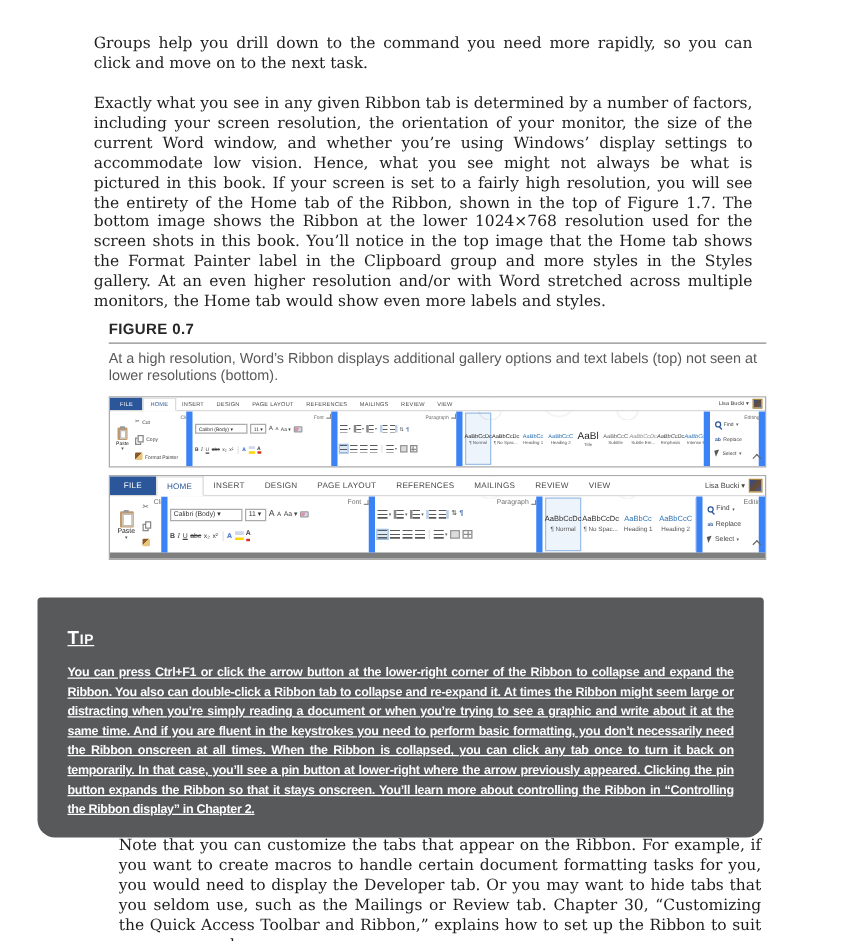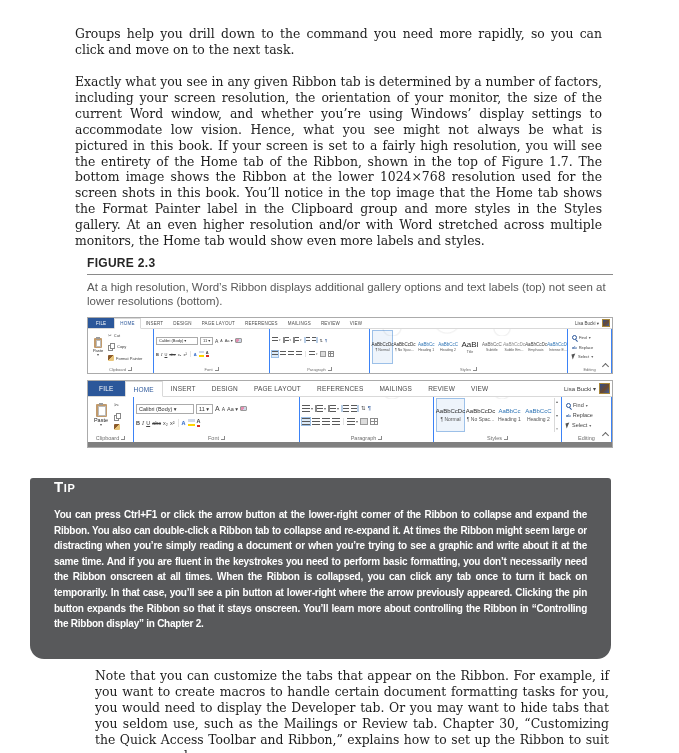--- a/index.html
+++ b/index.html
@@ -15,22 +15,22 @@
 
   
   #figure-label { position:absolute; left:87px; top:256px; font-family:"Liberation Sans",sans-serif;
                   font-weight:bold; font-size:12px; letter-spacing:.3px; color:#262626; }
   #figure-rule { position:absolute; left:87px; top:274px; width:526px; height:1px; background:#8a8a8a; }
   #figure-caption { position:absolute; left:87px; top:280px; width:527px;
                   font-family:"Liberation Sans",sans-serif; font-size:11.5px; line-height:14px; color:#595959; }
 
   
   #tip { position:absolute; left:30px; top:478px; width:581px; min-height:181px;
-         background:#58595b; border-radius:3px 3px 14px 14px; padding:0 24px 14px 24px;
-         font-family:"Liberation Sans",sans-serif; color:#ffffff; }
+         background:#58595b; border-radius:3px 3px 14px 14px; padding:24px 24px 14px 24px;
+         font-family:"Liberation Sans",sans-serif; color:#ffffff;text-decoration:underline; }
   #tip .tip-label { font-weight:bold; font-size:15px; font-variant:small-caps; letter-spacing:.6px; }
   #tip .tip-body { margin-top:12px; font-weight:bold; font-size:10px; line-height:15.6px;
                    letter-spacing:-0.25px; text-align:justify; }
 
   
   .ribbon { position:absolute; left:87px; width:526px; background:#fff; border:1px solid #ababab;
             font-family:"Liberation Sans","DejaVu Sans",sans-serif; overflow:hidden; }
   #ribbon-high { top:317px; height:57px; }
   #ribbon-low  { top:380px; height:68px; }
 
@@ -51,21 +51,21 @@
   .tab.active { color:#2b579a; background:#fff; border:1px solid #d9d9d9; border-bottom:1px solid #fff; margin-bottom:-1px; }
   .user { margin-left:auto; display:flex; align-items:center; gap:3px; padding-right:2px; }
   .user-name { color:#444; white-space:nowrap; }
   .lg .user-name { font-size:6px; } .sm .user-name { font-size:4.5px; }
   .avatar { display:inline-block; border:1px solid #a8873b;
             background:linear-gradient(135deg,#2e4d8f 0%,#6b4a2f 55%,#3a5ea8 100%); }
   .lg .avatar { width:11px; height:11px; } .sm .avatar { width:8px; height:8px; }
 
   .rb-body { display:flex; align-items:stretch; }
   .lg .rb-body { height:45px; } .sm .rb-body { height:44px; }
-  .grp { display:flex; flex-direction:column; border-right:1px solid #3b82f6; overflow:hidden;justify-content:flex-end; }
+  .grp { display:flex; border-right:5px solid #3b82f6; overflow:hidden; }
   .lg .g-clip{width:46px} .lg .g-font{width:166px} .lg .g-para{width:134px} .lg .g-styles{width:128px} .lg .g-edit{flex:1}
   .sm .g-clip{width:66px} .sm .g-font{width:116px} .sm .g-para{width:100px} .sm .g-styles{width:198px} .sm .g-edit{flex:1}
   .grp-body { flex:1; display:flex; padding:1px 2px; }
   .grp-label { display:flex; align-items:center; justify-content:center; gap:2px; color:#6f6f6f; }
   .lg .grp-label { height:9px; font-size:5.5px; } .sm .grp-label { height:8px; font-size:4px; }
   .launcher { width:4px; height:4px; border-right:1px solid #8a8a8a; border-bottom:1px solid #8a8a8a; }
   .collapse { position:absolute; right:4px; width:5px; height:5px;
               border-top:1px solid #666; border-left:1px solid #666; transform:rotate(45deg); }
   .lg .collapse { bottom:9px; } .sm .collapse { bottom:4px; }
   .doc-strip { height:5px; background:#7f7f7f; }
@@ -151,21 +151,21 @@
   .ei-replace { font-size:4px; color:#2b579a; font-weight:bold; }
   .ei-select { width:0; height:0; border-top:5px solid #555; border-right:4px solid transparent; transform:rotate(-15deg); }
   .ed-item .caret { font-size:4px; color:#666; }
 </style>
 </head>
 <body>
 
 <p class="para" id="para1">Groups help you drill down to the command you need more rapidly, so you can click and move on to the next task.</p>
 <p class="para" id="para2">Exactly what you see in any given Ribbon tab is determined by a number of factors, including your screen resolution, the orientation of your monitor, the size of the current Word window, and whether you’re using Windows’ display settings to accommodate low vision. Hence, what you see might not always be what is pictured in this book. If your screen is set to a fairly high resolution, you will see the entirety of the Home tab of the Ribbon, shown in the top of Figure 1.7. The bottom image shows the Ribbon at the lower 1024×768 resolution used for the screen shots in this book. You’ll notice in the top image that the Home tab shows the Format Painter label in the Clipboard group and more styles in the Styles gallery. At an even higher resolution and/or with Word stretched across multiple monitors, the Home tab would show even more labels and styles.</p>
 
-<div id="figure-label">FIGURE 2.3</div>
+<div id="figure-label">FIGURE 0.7</div>
 <div id="figure-rule"></div>
 <div id="figure-caption">At a high resolution, Word’s Ribbon displays additional gallery options and text labels (top) not seen at lower resolutions (bottom).</div>
 
 <div id="ribbon-high" class="ribbon sm">
     <div class="tab-row">
       <span class="tab file">FILE</span>
       <span class="tab active">HOME</span>
       <span class="tab">INSERT</span>
       <span class="tab">DESIGN</span>
       <span class="tab">PAGE LAYOUT</span>

